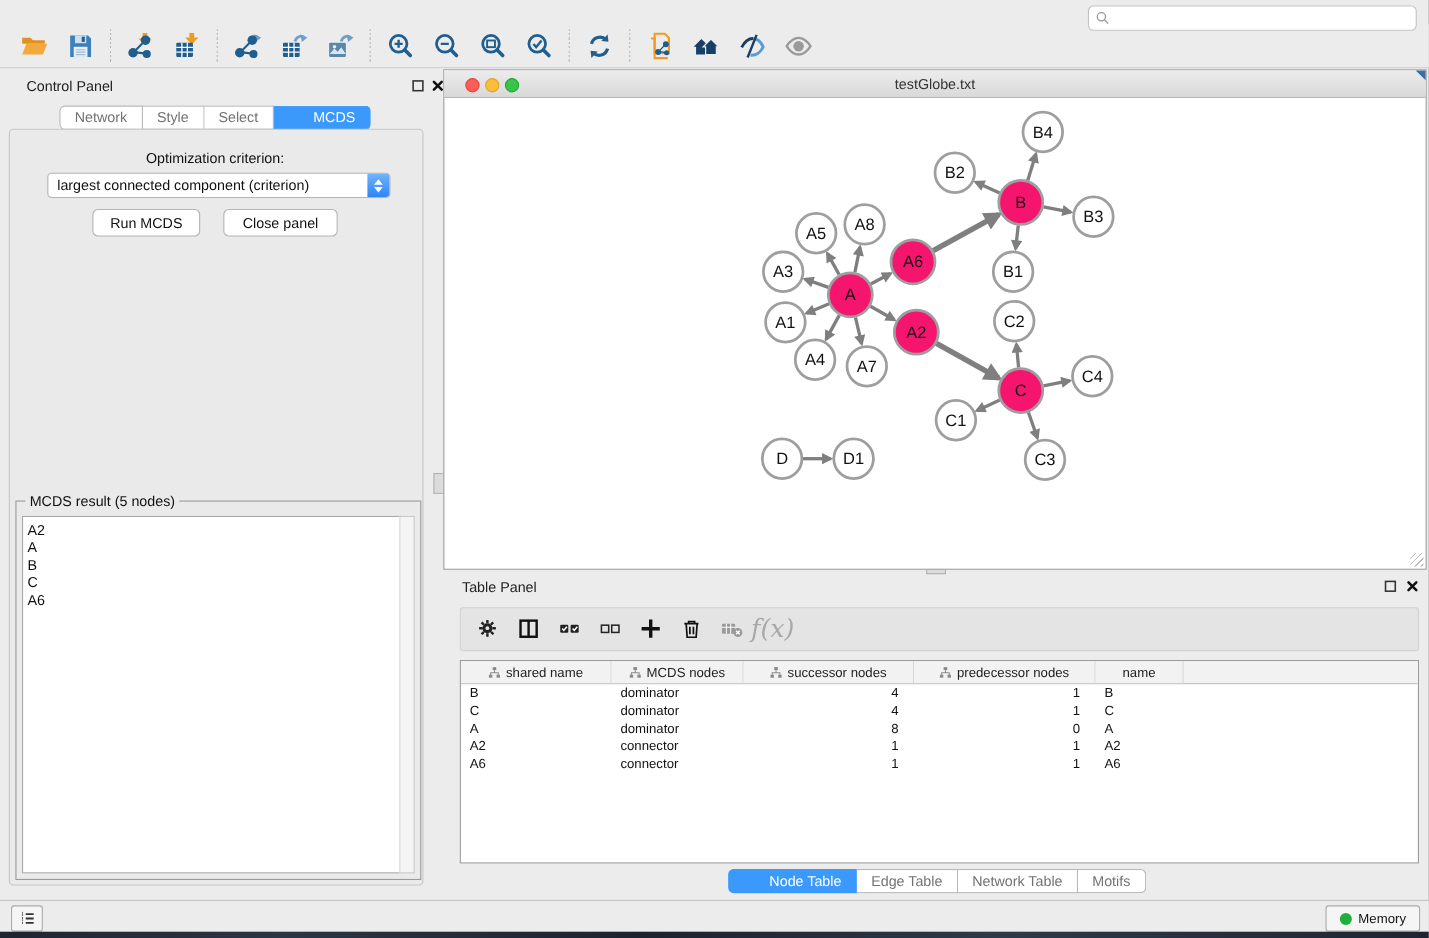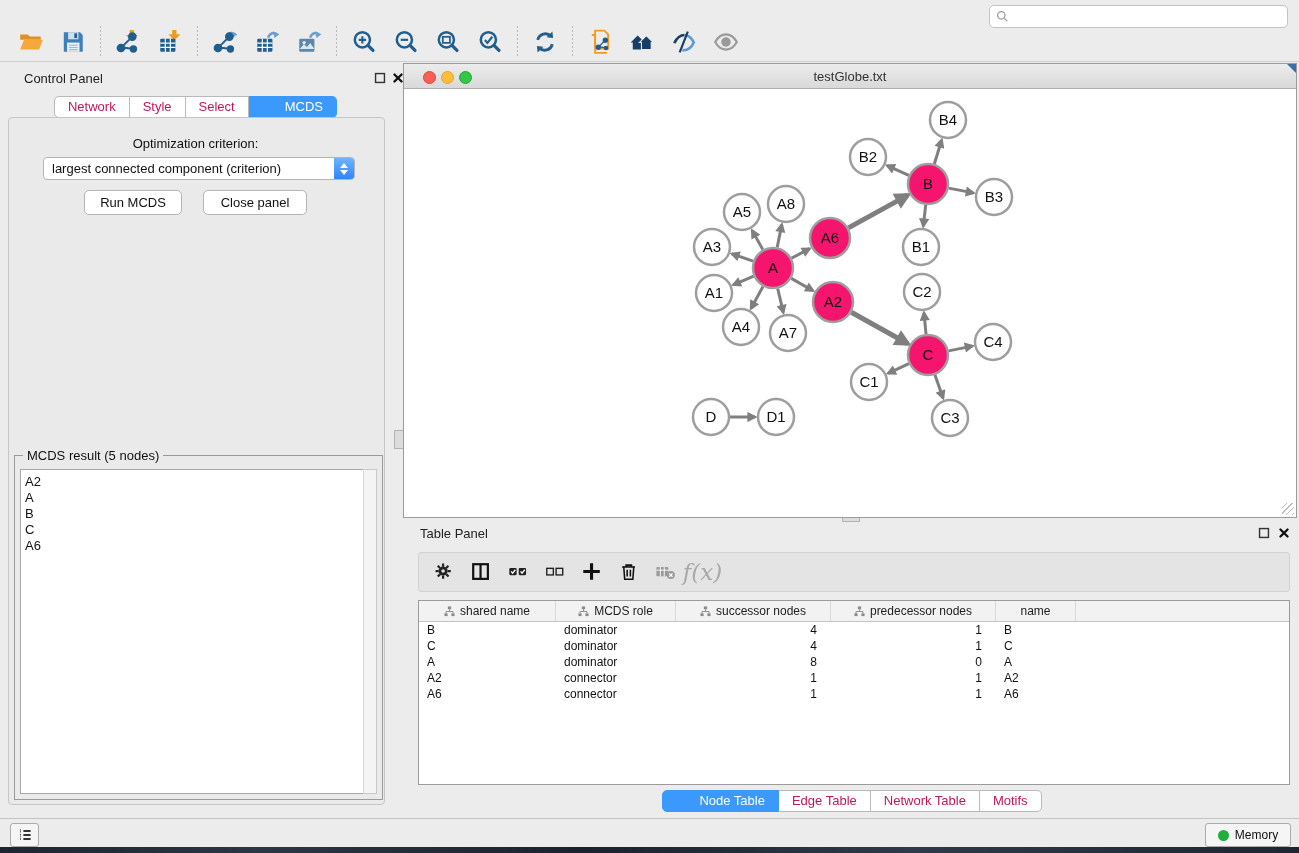--- a/index.html
+++ b/index.html
@@ -32,21 +32,21 @@
     font-family:"Liberation Sans",sans-serif;}
 
   
   .cp-header{left:12px;top:62px;width:390px;height:30px;}
   .cp-title{position:absolute;left:12px;top:9px;font-size:13px;color:#222;}
   .mini-ic{position:absolute;width:16px;height:16px;cursor:pointer;}
   .cp-body{left:8px;top:117px;width:375px;height:686px;background:#eaeaea;
     border:1px solid #c6c6c6;border-radius:4px;}
   .tabrow{display:flex;justify-content:center;}
   .cp-tabs{left:8px;top:96px;width:375px;height:22px;}
-  .seg{height:20px;line-height:20px;padding:0 13px;font-size:13px;color:#be185d;background:#fff;
+  .seg{height:20px;line-height:20px;padding:0 13px;font-size:13px;color:#737373;background:#fff;
     border:1px solid #b9b9b9;border-left-width:0;cursor:pointer;}
   .seg:first-child{border-left-width:1px;border-radius:5px 0 0 5px;}
   .seg:last-child{border-radius:0 5px 5px 0;}
   .seg.active{background:#3b99fc;border-color:#3b99fc;color:#fff;padding-left:36px;}
   .opt-label{left:8px;top:136px;width:375px;text-align:center;font-size:13px;color:#111;}
   .dropdown{left:43px;top:157px;width:312px;height:23px;background:#fff;border:1px solid #b5b5b5;
     border-radius:4px;display:flex;align-items:center;cursor:pointer;box-sizing:border-box;}
   .dropdown .val{flex:1;font-size:13px;color:#111;padding-left:8px;white-space:nowrap;overflow:hidden;}
   .stepper{width:20px;height:21px;border-radius:0 3px 3px 0;
     background:linear-gradient(#6fb3fd,#2f86f6);display:flex;flex-direction:column;
@@ -511,21 +511,21 @@
           <span style="display: inline-flex;">
             <svg width="11" height="11" viewBox="0 0 12 12">
               <g fill="#8a8a8a">
                 <rect x="4.2" y="0.5" width="3.6" height="3"></rect>
                 <rect x="0.5" y="8" width="3.4" height="3"></rect>
                 <rect x="8.1" y="8" width="3.4" height="3"></rect>
                 <path d="M6 3.5v2.5M2.2 8V6h7.6v2" stroke="#8a8a8a" fill="none"></path>
               </g>
             </svg>
           </span>
-          <span>MCDS role</span>
+          <span>MCDS nodes</span>
         </div>
         <div class="th" style="width: 155px;">
           <span style="display: inline-flex;">
             <svg width="11" height="11" viewBox="0 0 12 12">
               <g fill="#8a8a8a">
                 <rect x="4.2" y="0.5" width="3.6" height="3"></rect>
                 <rect x="0.5" y="8" width="3.4" height="3"></rect>
                 <rect x="8.1" y="8" width="3.4" height="3"></rect>
                 <path d="M6 3.5v2.5M2.2 8V6h7.6v2" stroke="#8a8a8a" fill="none"></path>
               </g>

